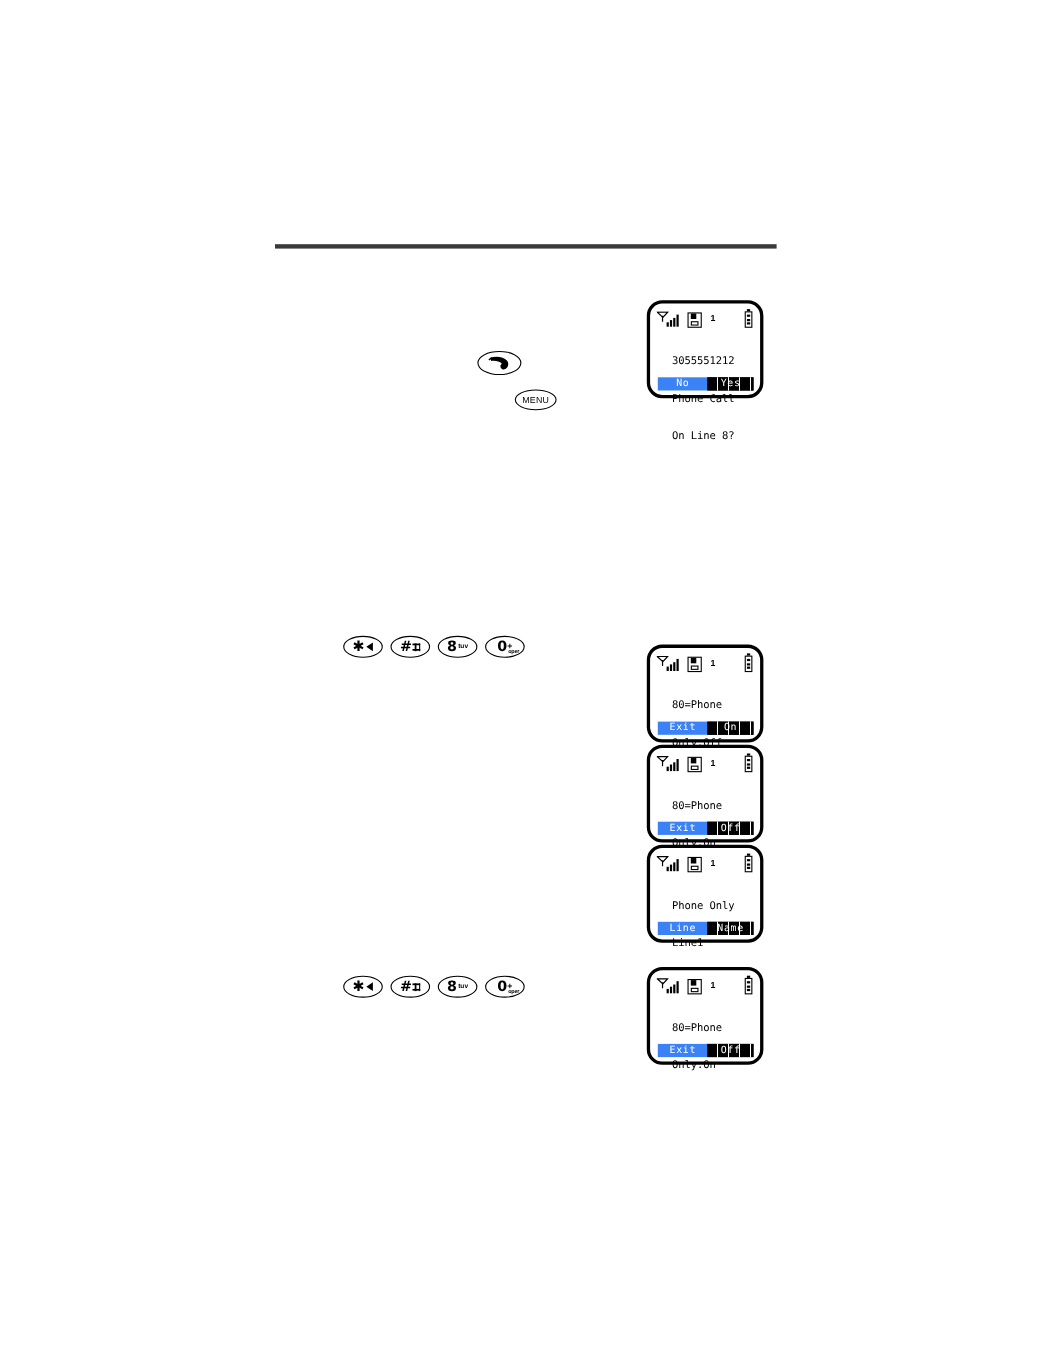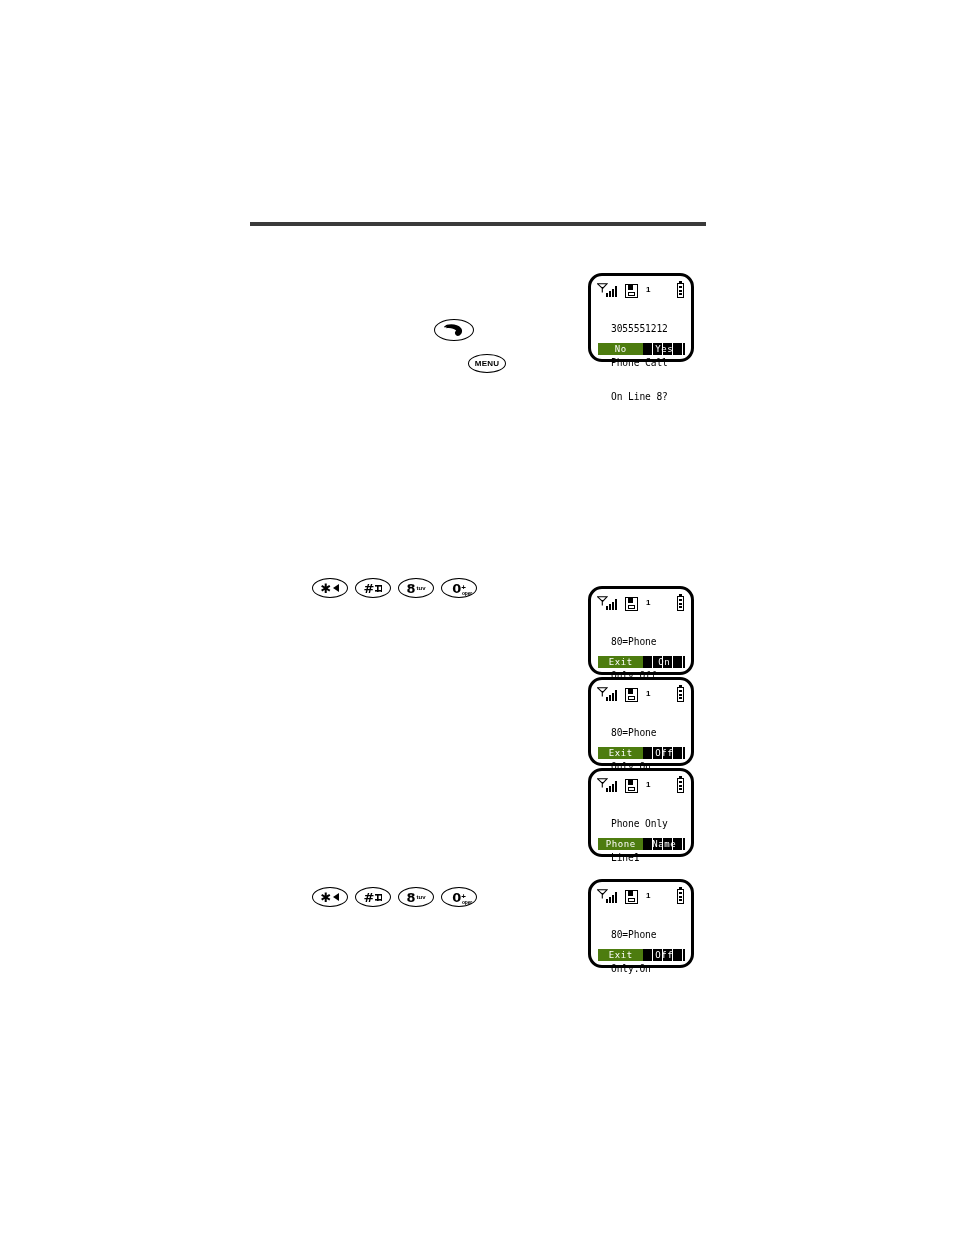--- a/index.html
+++ b/index.html
@@ -119,21 +119,21 @@
     border: 1.6px solid #000;
     border-radius: 50% / 50%;
     background: #fff;
     display: flex;
     align-items: center;
     justify-content: center;
     box-sizing: border-box;
   }
   .menukey span {
     font-size: 8px;
-    font-weight: bold;
+    font-weight: normal;
     letter-spacing: 0.2px;
     font-family: "Liberation Sans", sans-serif;
   }
 
   
   .phone {
     position: absolute;
     width: 106px;
     height: 89px;
     border: 3px solid #000;
@@ -286,21 +286,21 @@
     position: relative;
     height: 12px;
     display: flex;
     align-items: center;
     justify-content: center;
     font-family: "DejaVu Sans Mono", monospace;
     font-size: 9px;
     letter-spacing: 0.6px;
   }
   .soft-left {
-    background: #4d7c0f;
+    background: #3b82f6;
     color: #fff;
     width: 48px;
     margin-left: 1px;
   }
   .soft-right {
     background: #000;
     color: #fff;
     width: 44px;
     margin-left: auto;
     margin-right: 1px;
@@ -508,21 +508,21 @@
       <div class="screen-lines">
         <span class="row">Phone Only</span>
         <span class="row">Line1</span>
         <span class="row split">
           <span>2:12a</span>
           <span>07/21</span>
         </span>
       </div>
 
       <div class="softbar">
-        <div class="soft soft-left">Phone</div>
+        <div class="soft soft-left">Line</div>
         <div class="soft soft-right">Name</div>
       </div>
     </div>
   </div>
 
   <div class="phone" style="left:588px; top:879px;">
     <div class="phone-inner">
       <div class="statusbar">
         <div class="icon-signal">
           <svg class="ant" viewBox="0 0 11 10">

